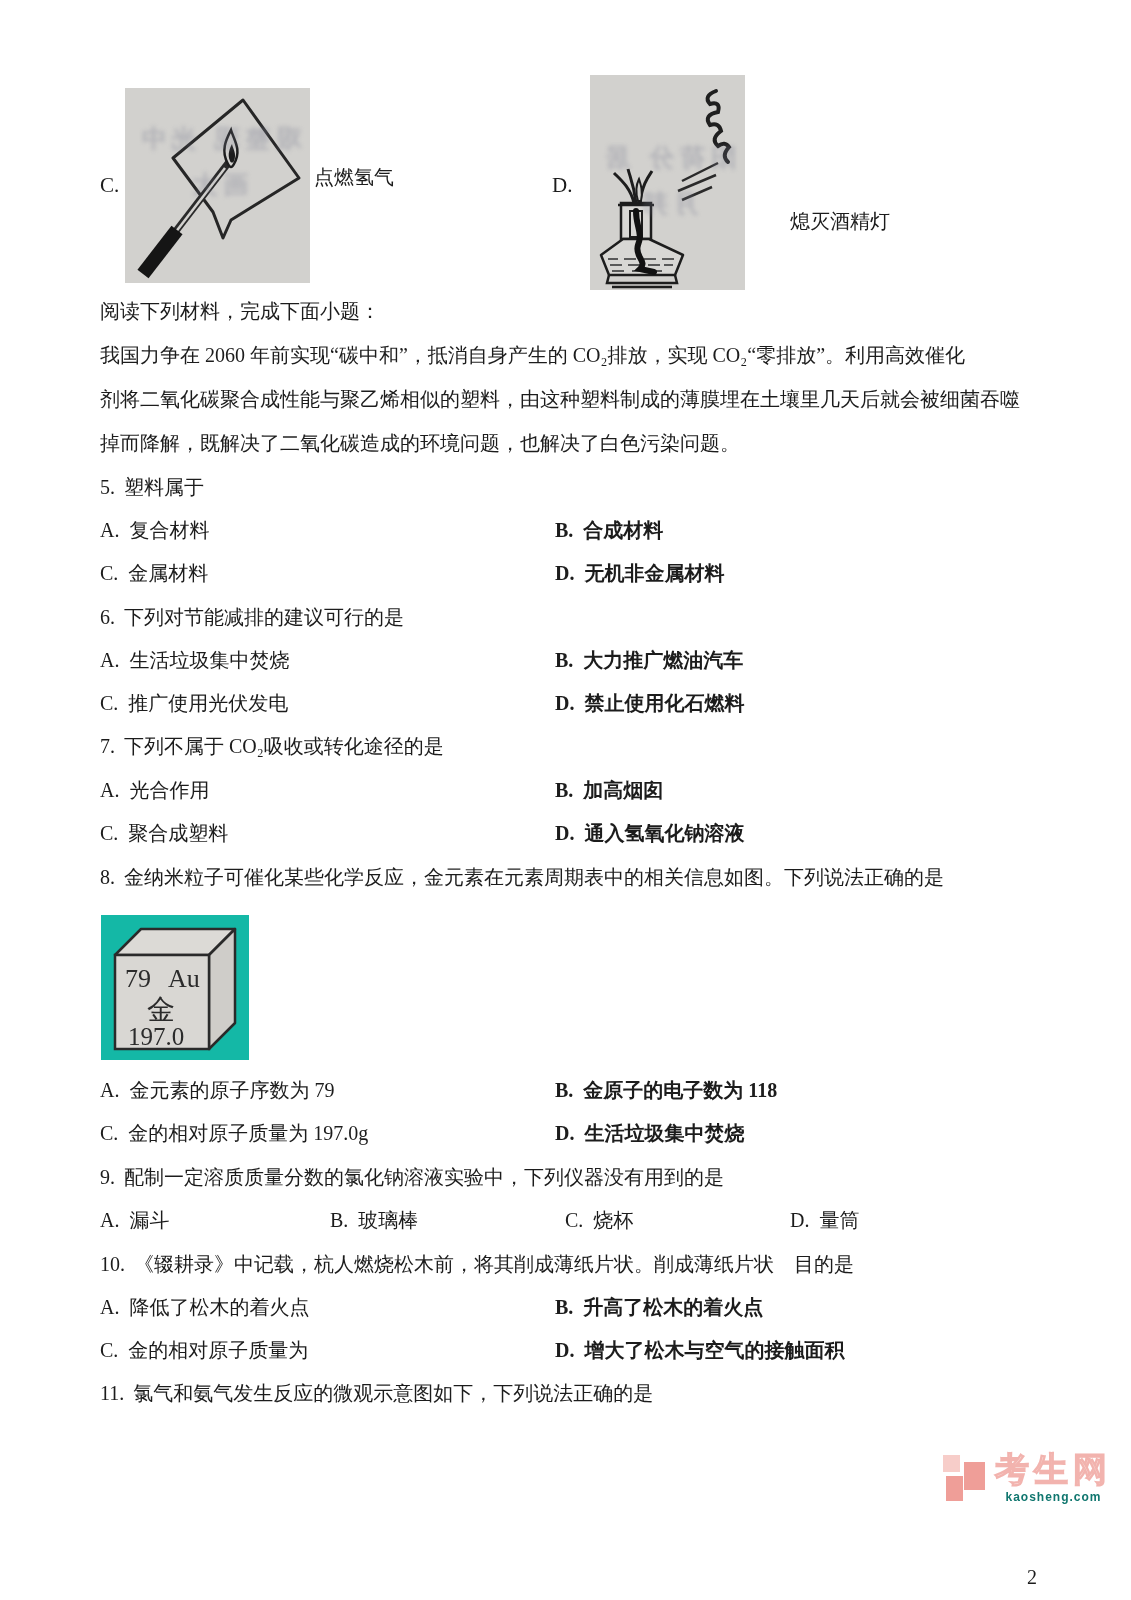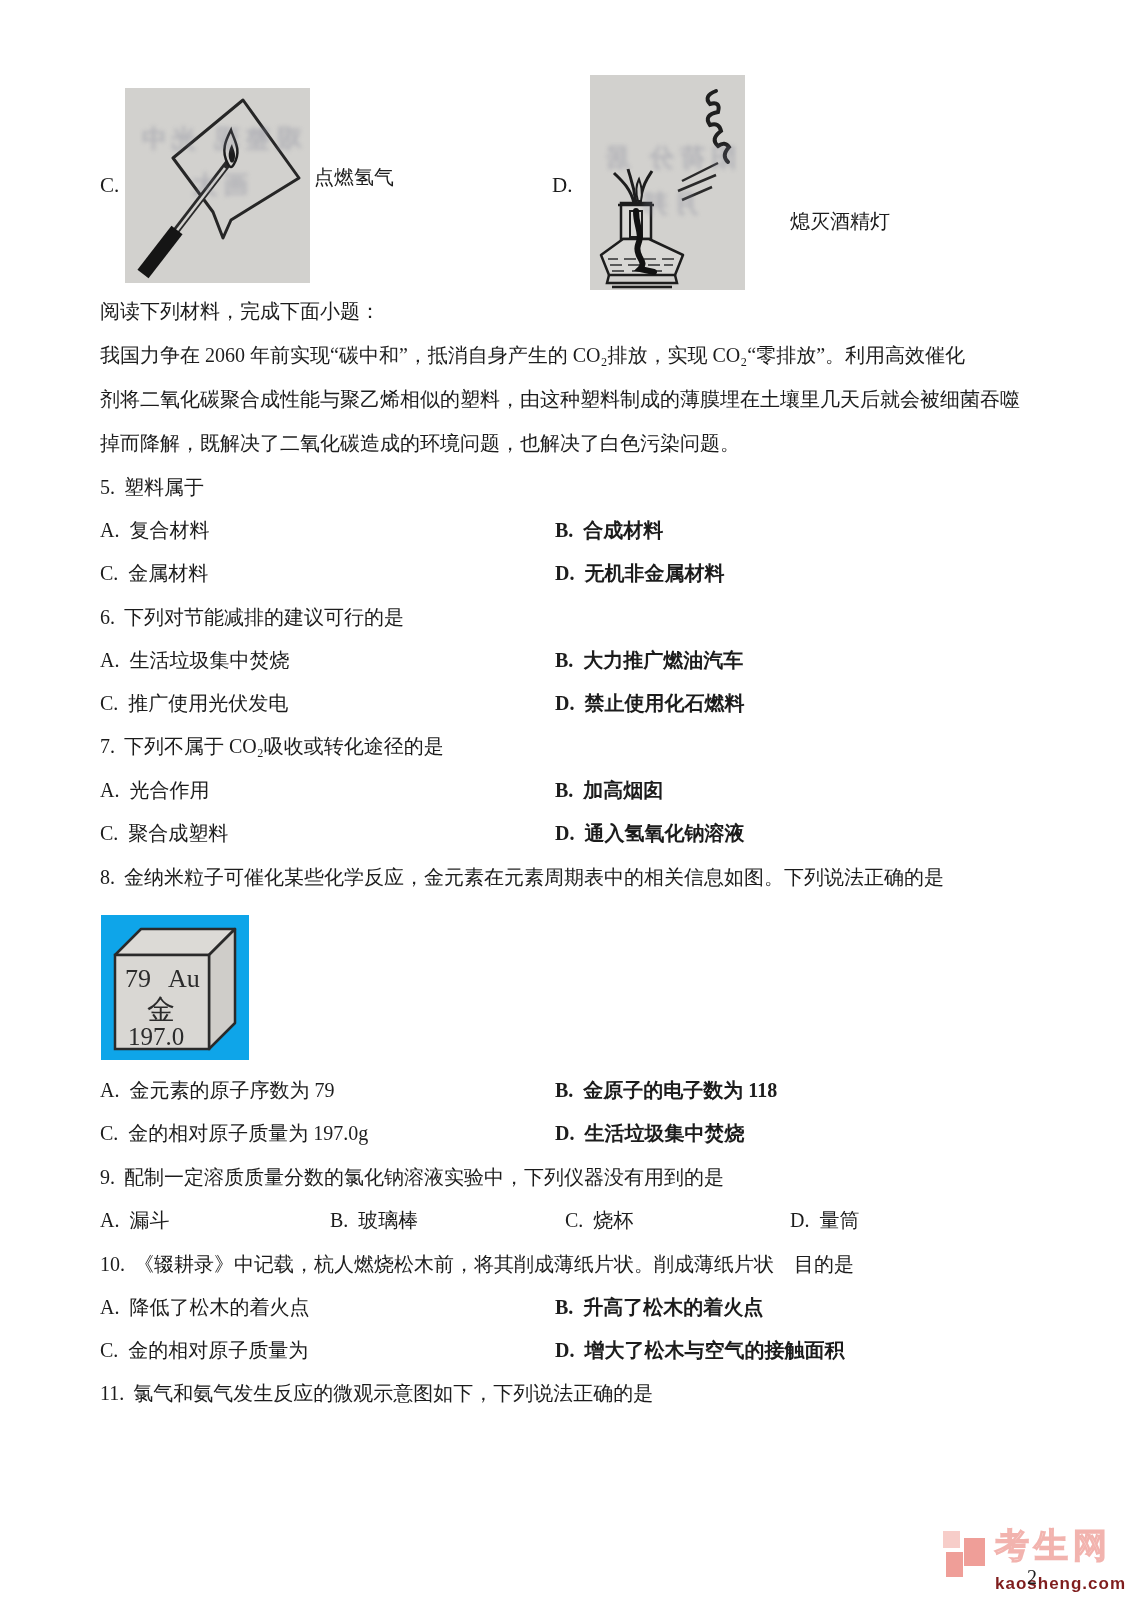--- a/index.html
+++ b/index.html
@@ -17,30 +17,30 @@
   .fig{position:absolute;overflow:hidden;}
   .photo{background:#d2d1ce;}
   .bleed{
     position:absolute;left:0;top:0;width:100%;text-align:center;
     color:rgba(125,130,148,0.38);filter:blur(2px);transform:scaleX(-1);
     font-size:25px;font-weight:bold;letter-spacing:6px;line-height:46px;white-space:normal;
   }
   .figlabel{position:absolute;font-size:21px;}
   .figcap{position:absolute;font-size:20px;}
   svg{display:block;}
-  .wm{position:absolute;left:943px;top:1528px;display:flex;align-items:flex-start;}
+  .wm{position:absolute;left:943px;top:1452px;display:flex;align-items:flex-start;text-align:center;}
   .wm-text{margin-left:8px;}
   .wm-name{
     font-family:"Liberation Sans","DejaVu Sans",sans-serif;font-weight:700;
     font-size:34px;line-height:34px;letter-spacing:5px;
     color:#fceeec;-webkit-text-stroke:1.3px #f2b3ae;
   }
   .wm-domain{
     font-family:"Liberation Sans","DejaVu Sans",sans-serif;font-weight:700;
-    font-size:17px;line-height:19px;letter-spacing:1px;color:#7f1d1d;margin-top:12px;
+    font-size:12px;line-height:19px;letter-spacing:1px;color:#0f766e;margin-top:2px;
   }
   .pagenum{position:absolute;left:1012px;top:1566px;width:40px;text-align:center;font-size:20px;}
   .cube-text{font-family:"Liberation Serif","DejaVu Serif",serif;fill:#2b2b2b;}
 </style>
 </head>
 <body>
 
 <div class="page">
 
   <span class="figlabel" style="left:100px;top:173px;">C.</span>
@@ -153,21 +153,21 @@
   </div>
   <div class="row" style="top:818px;">
     <span class="ind at-100"><span class="optlab">C.</span><span>聚合成塑料</span></span>
     <span class="ind at-555"><span class="optlab">D.</span><span>通入氢氧化钠溶液</span></span>
   </div>
 
   <div class="row" style="top:862px;">
     <span class="ind at-100"><span class="qnum">8.</span><span>金纳米粒子可催化某些化学反应，金元素在元素周期表中的相关信息如图。下列说法正确的是</span></span>
   </div>
 
-  <div class="fig" style="left:101px;top:915px;width:148px;height:145px;background:#0ea5e9;">
+  <div class="fig" style="left:101px;top:915px;width:148px;height:145px;background:#14b8a6;">
     <svg width="148" height="145" viewBox="0 0 148 145">
       <polygon points="14,40 40,14 134,14 108,40" fill="#dcdad6" stroke="#2a2a2a" stroke-width="2.5" stroke-linejoin="round"></polygon>
       <polygon points="108,40 134,14 134,108 108,134" fill="#cfcdc9" stroke="#2a2a2a" stroke-width="2.5" stroke-linejoin="round"></polygon>
       <rect x="14" y="40" width="94" height="94" fill="#d9d7d3" stroke="#2a2a2a" stroke-width="2.5"></rect>
       <text class="cube-text" x="24" y="72" font-size="26">79</text>
       <text class="cube-text" x="67" y="72" font-size="26">Au</text>
       <text class="cube-text" x="46" y="104" font-size="28">金</text>
       <text class="cube-text" x="27" y="130" font-size="25">197.0</text>
     </svg>
   </div>

